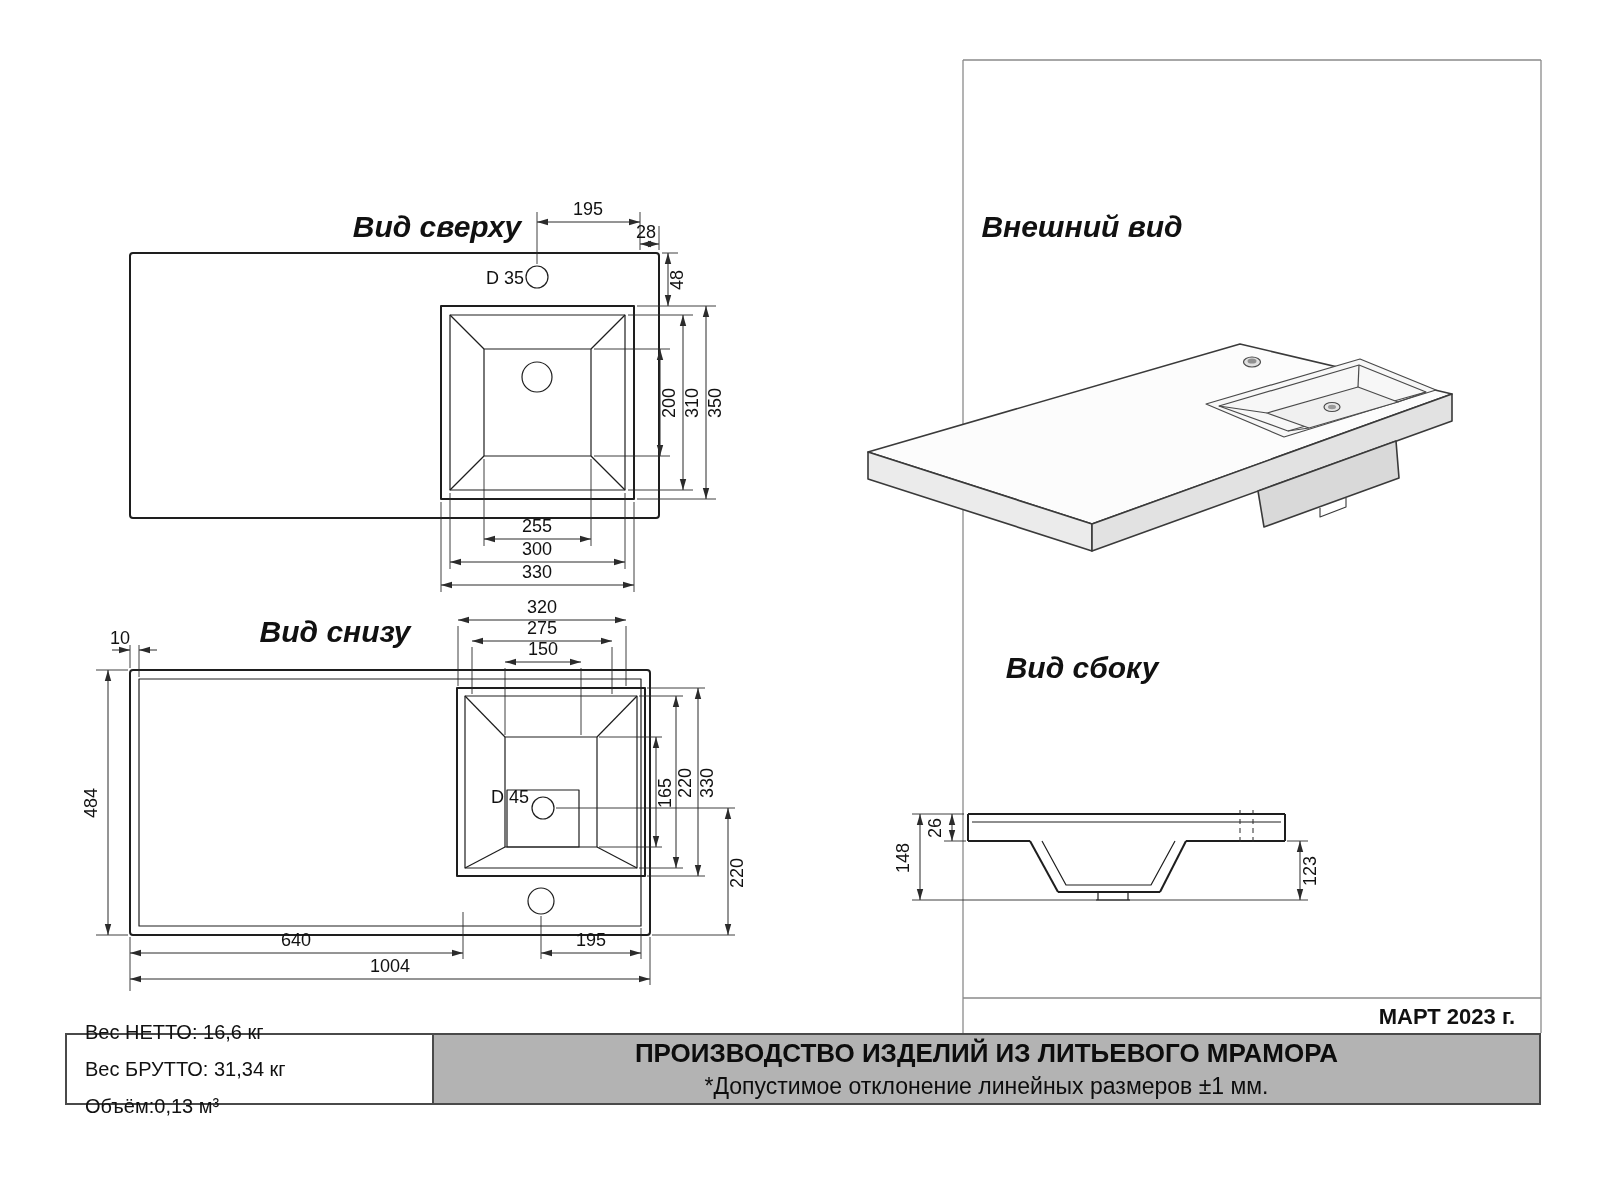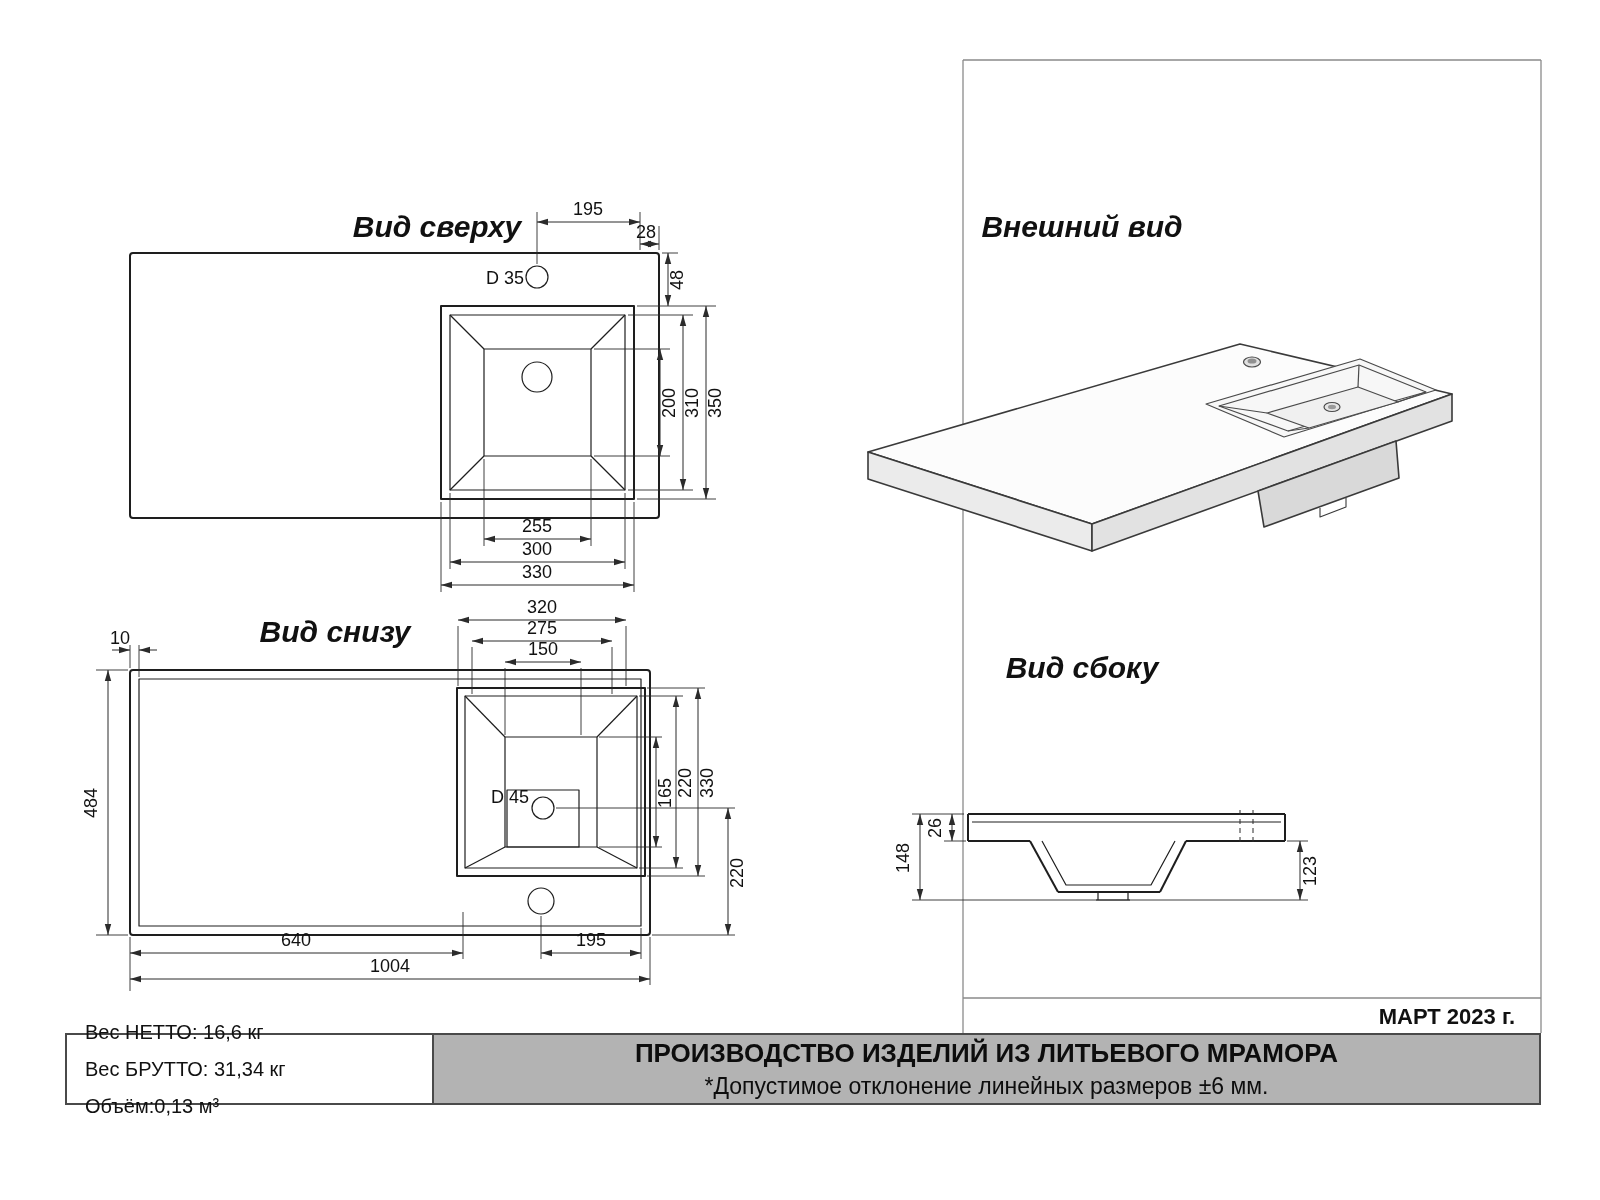--- a/index.html
+++ b/index.html
@@ -303,15 +303,15 @@
 <div class="date-note">МАРТ 2023 г.</div>
 
 <div class="footer">
   <div class="footer-left">
     <div>Вес НЕТТО: 16,6 кг</div>
     <div>Вес БРУТТО: 31,34 кг</div>
     <div>Объём:0,13 м³</div>
   </div>
   <div class="footer-right">
     <div class="prod-title">ПРОИЗВОДСТВО ИЗДЕЛИЙ ИЗ ЛИТЬЕВОГО МРАМОРА</div>
-    <div class="prod-note">*Допустимое отклонение линейных размеров ±6 мм.</div>
+    <div class="prod-note">*Допустимое отклонение линейных размеров ±1 мм.</div>
   </div>
 </div>
 
 </body></html>

